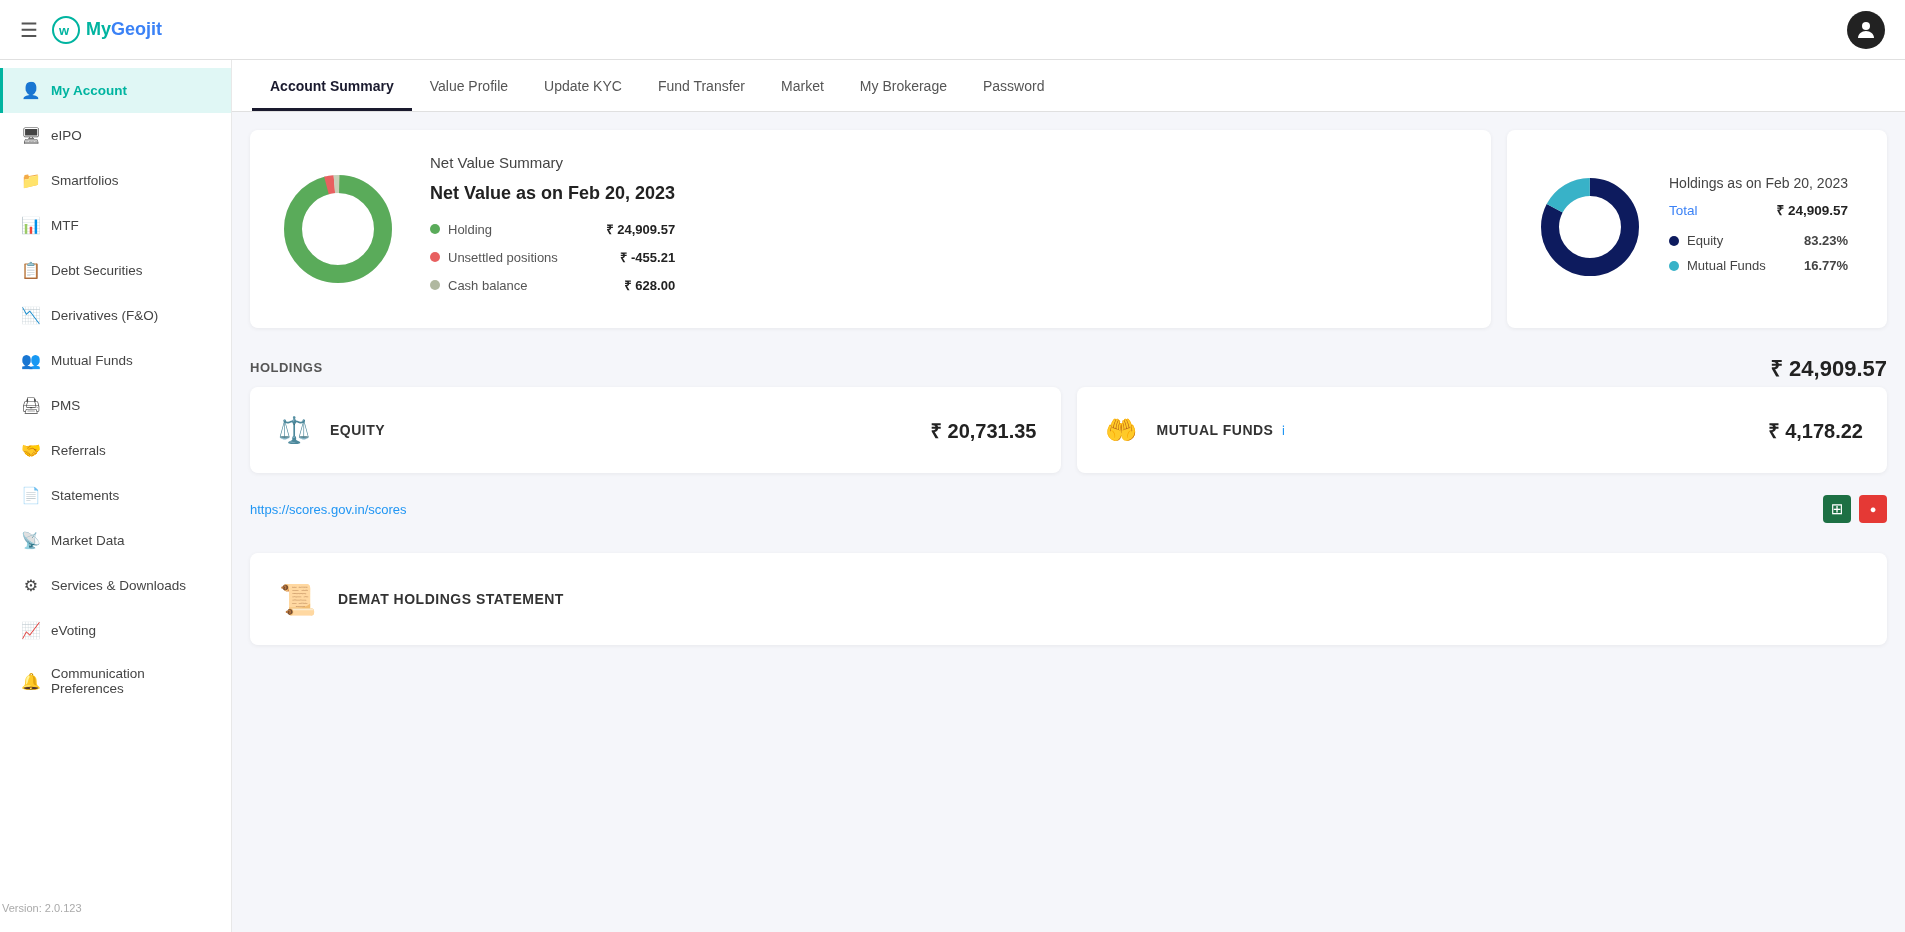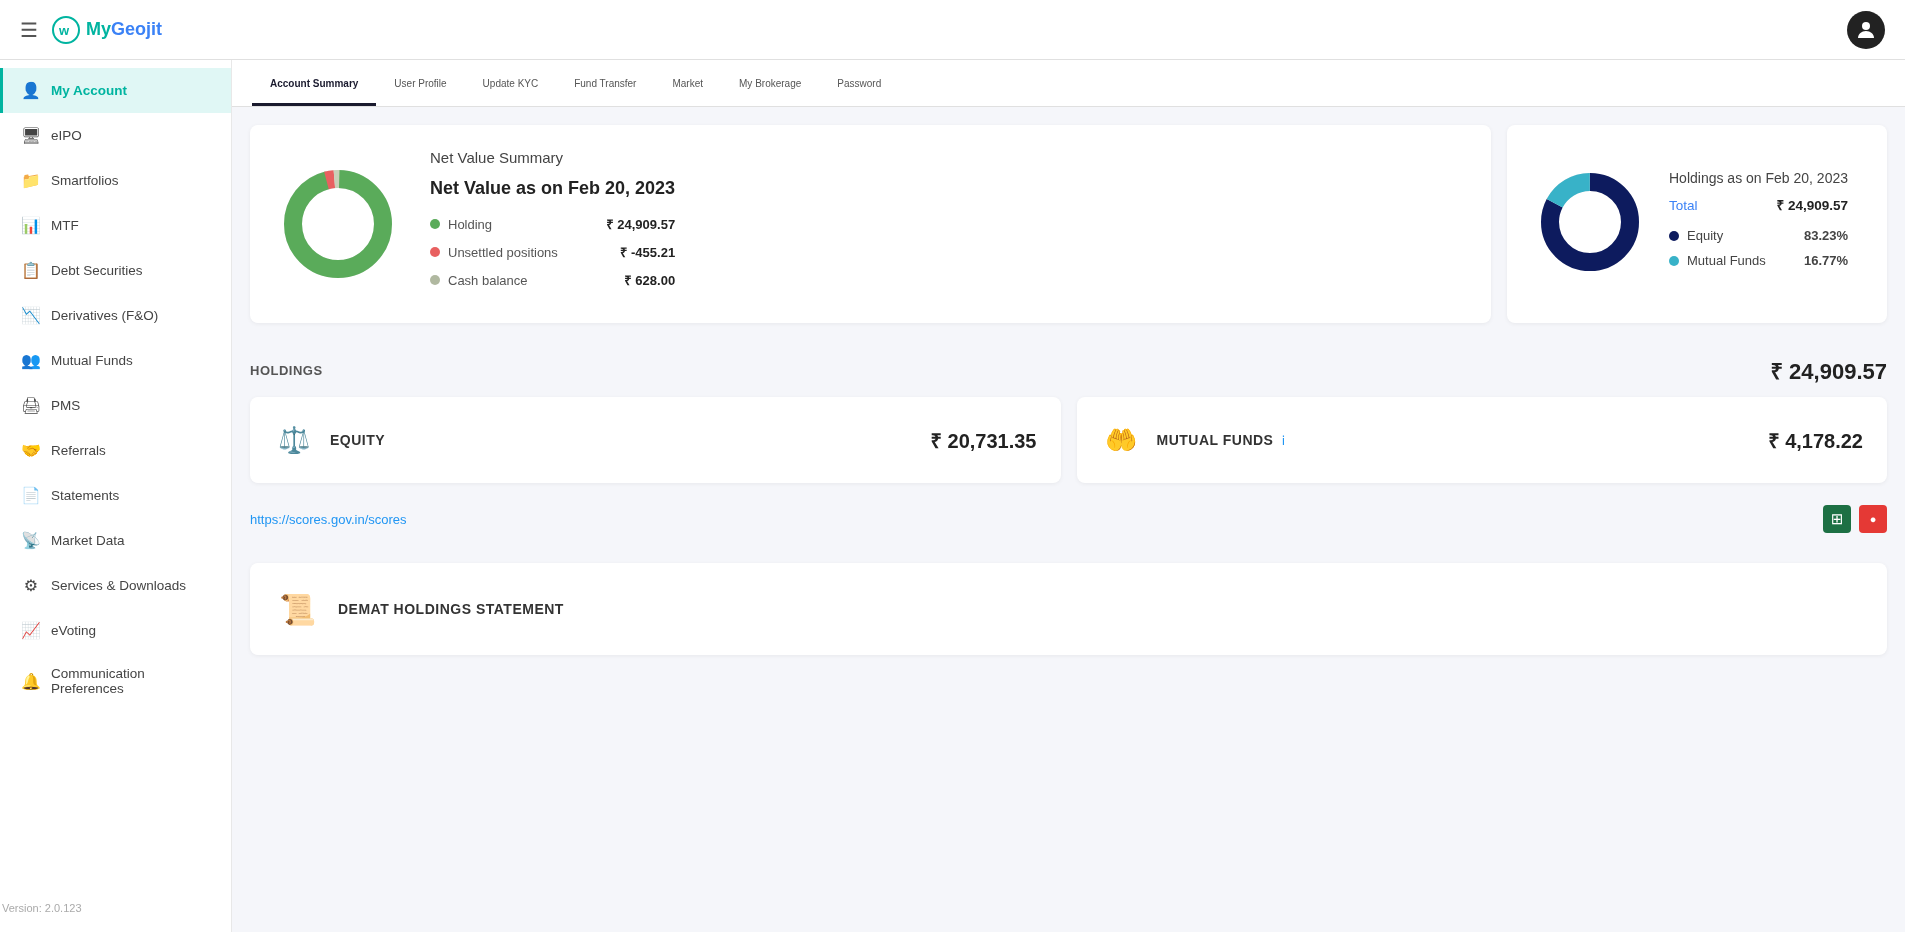--- a/index.html
+++ b/index.html
@@ -66,38 +66,38 @@
     .tabbar {
       background: #fff;
       border-bottom: 1px solid #e0e0e0;
       display: flex;
       align-items: center;
       padding: 0 20px;
       gap: 0;
     }
     .tab {
       padding: 18px 18px 14px;
-      font-size: 10px;
+      font-size: 14px;
       color: #555;
       cursor: pointer;
       border-bottom: 3px solid transparent;
       font-weight: 500;
       white-space: nowrap;
     }
     .tab.active {
       color: #1a1a2e;
       border-bottom: 3px solid #1a1a2e;
       font-weight: 600;
     }
 
     
     .content { padding: 18px; }
 
     
-    .top-cards { display: flex; gap: 16px; margin-bottom: 32px; }
+    .top-cards { display: flex; gap: 16px; margin-bottom: 24px; }
 
     .net-value-card {
       flex: 1;
       background: #fff;
       border-radius: 8px;
       padding: 24px 28px;
       display: flex;
       align-items: center;
       gap: 32px;
       box-shadow: 0 1px 4px rgba(0,0,0,0.06);
@@ -123,21 +123,21 @@
     }
     .holdings-info h3 { font-size: 14px; color: #444; margin-bottom: 10px; font-weight: 500; }
     .holdings-total-label { font-size: 13.5px; color: #3b82f6; }
     .holdings-total-val { font-size: 13.5px; font-weight: 700; color: #222; float: right; }
     .holdings-legend { margin-top: 14px; }
     .holdings-leg-row { display: flex; align-items: center; gap: 8px; margin-bottom: 10px; font-size: 13px; color: #444; }
     .holdings-leg-pct { margin-left: auto; font-weight: 700; color: #444; }
 
     
     .holdings-section { margin-bottom: 16px; }
-    .holdings-header { display: flex; align-items: center; justify-content: space-between; margin-bottom: 12px; }
+    .holdings-header { display: flex; align-items: center; justify-content: space-between; margin-bottom: 5px; }
     .holdings-title { font-size: 13px; font-weight: 700; color: #555; letter-spacing: 0.5px; }
     .holdings-total { font-size: 22px; font-weight: 800; color: #222; }
 
     .holding-cards { display: flex; gap: 16px; margin-bottom: 16px; }
     .holding-card {
       flex: 1;
       background: #fff;
       border-radius: 8px;
       padding: 22px 24px;
       display: flex;
@@ -262,21 +262,21 @@
       <span class="sidebar-icon">🔔</span>
       <span>Communication Preferences</span>
     </div>
     <div class="sidebar-footer">Version: 2.0.123</div>
   </div>
 
   <div class="main">
 
     <div class="tabbar">
       <div class="tab active">Account Summary</div>
-      <div class="tab">User Profile</div>
+      <div class="tab">Value Profile</div>
       <div class="tab">Update KYC</div>
       <div class="tab">Fund Transfer</div>
       <div class="tab">Market</div>
       <div class="tab">My Brokerage</div>
       <div class="tab">Password</div>
     </div>
 
     <div class="content">
 
       <div class="top-cards">

